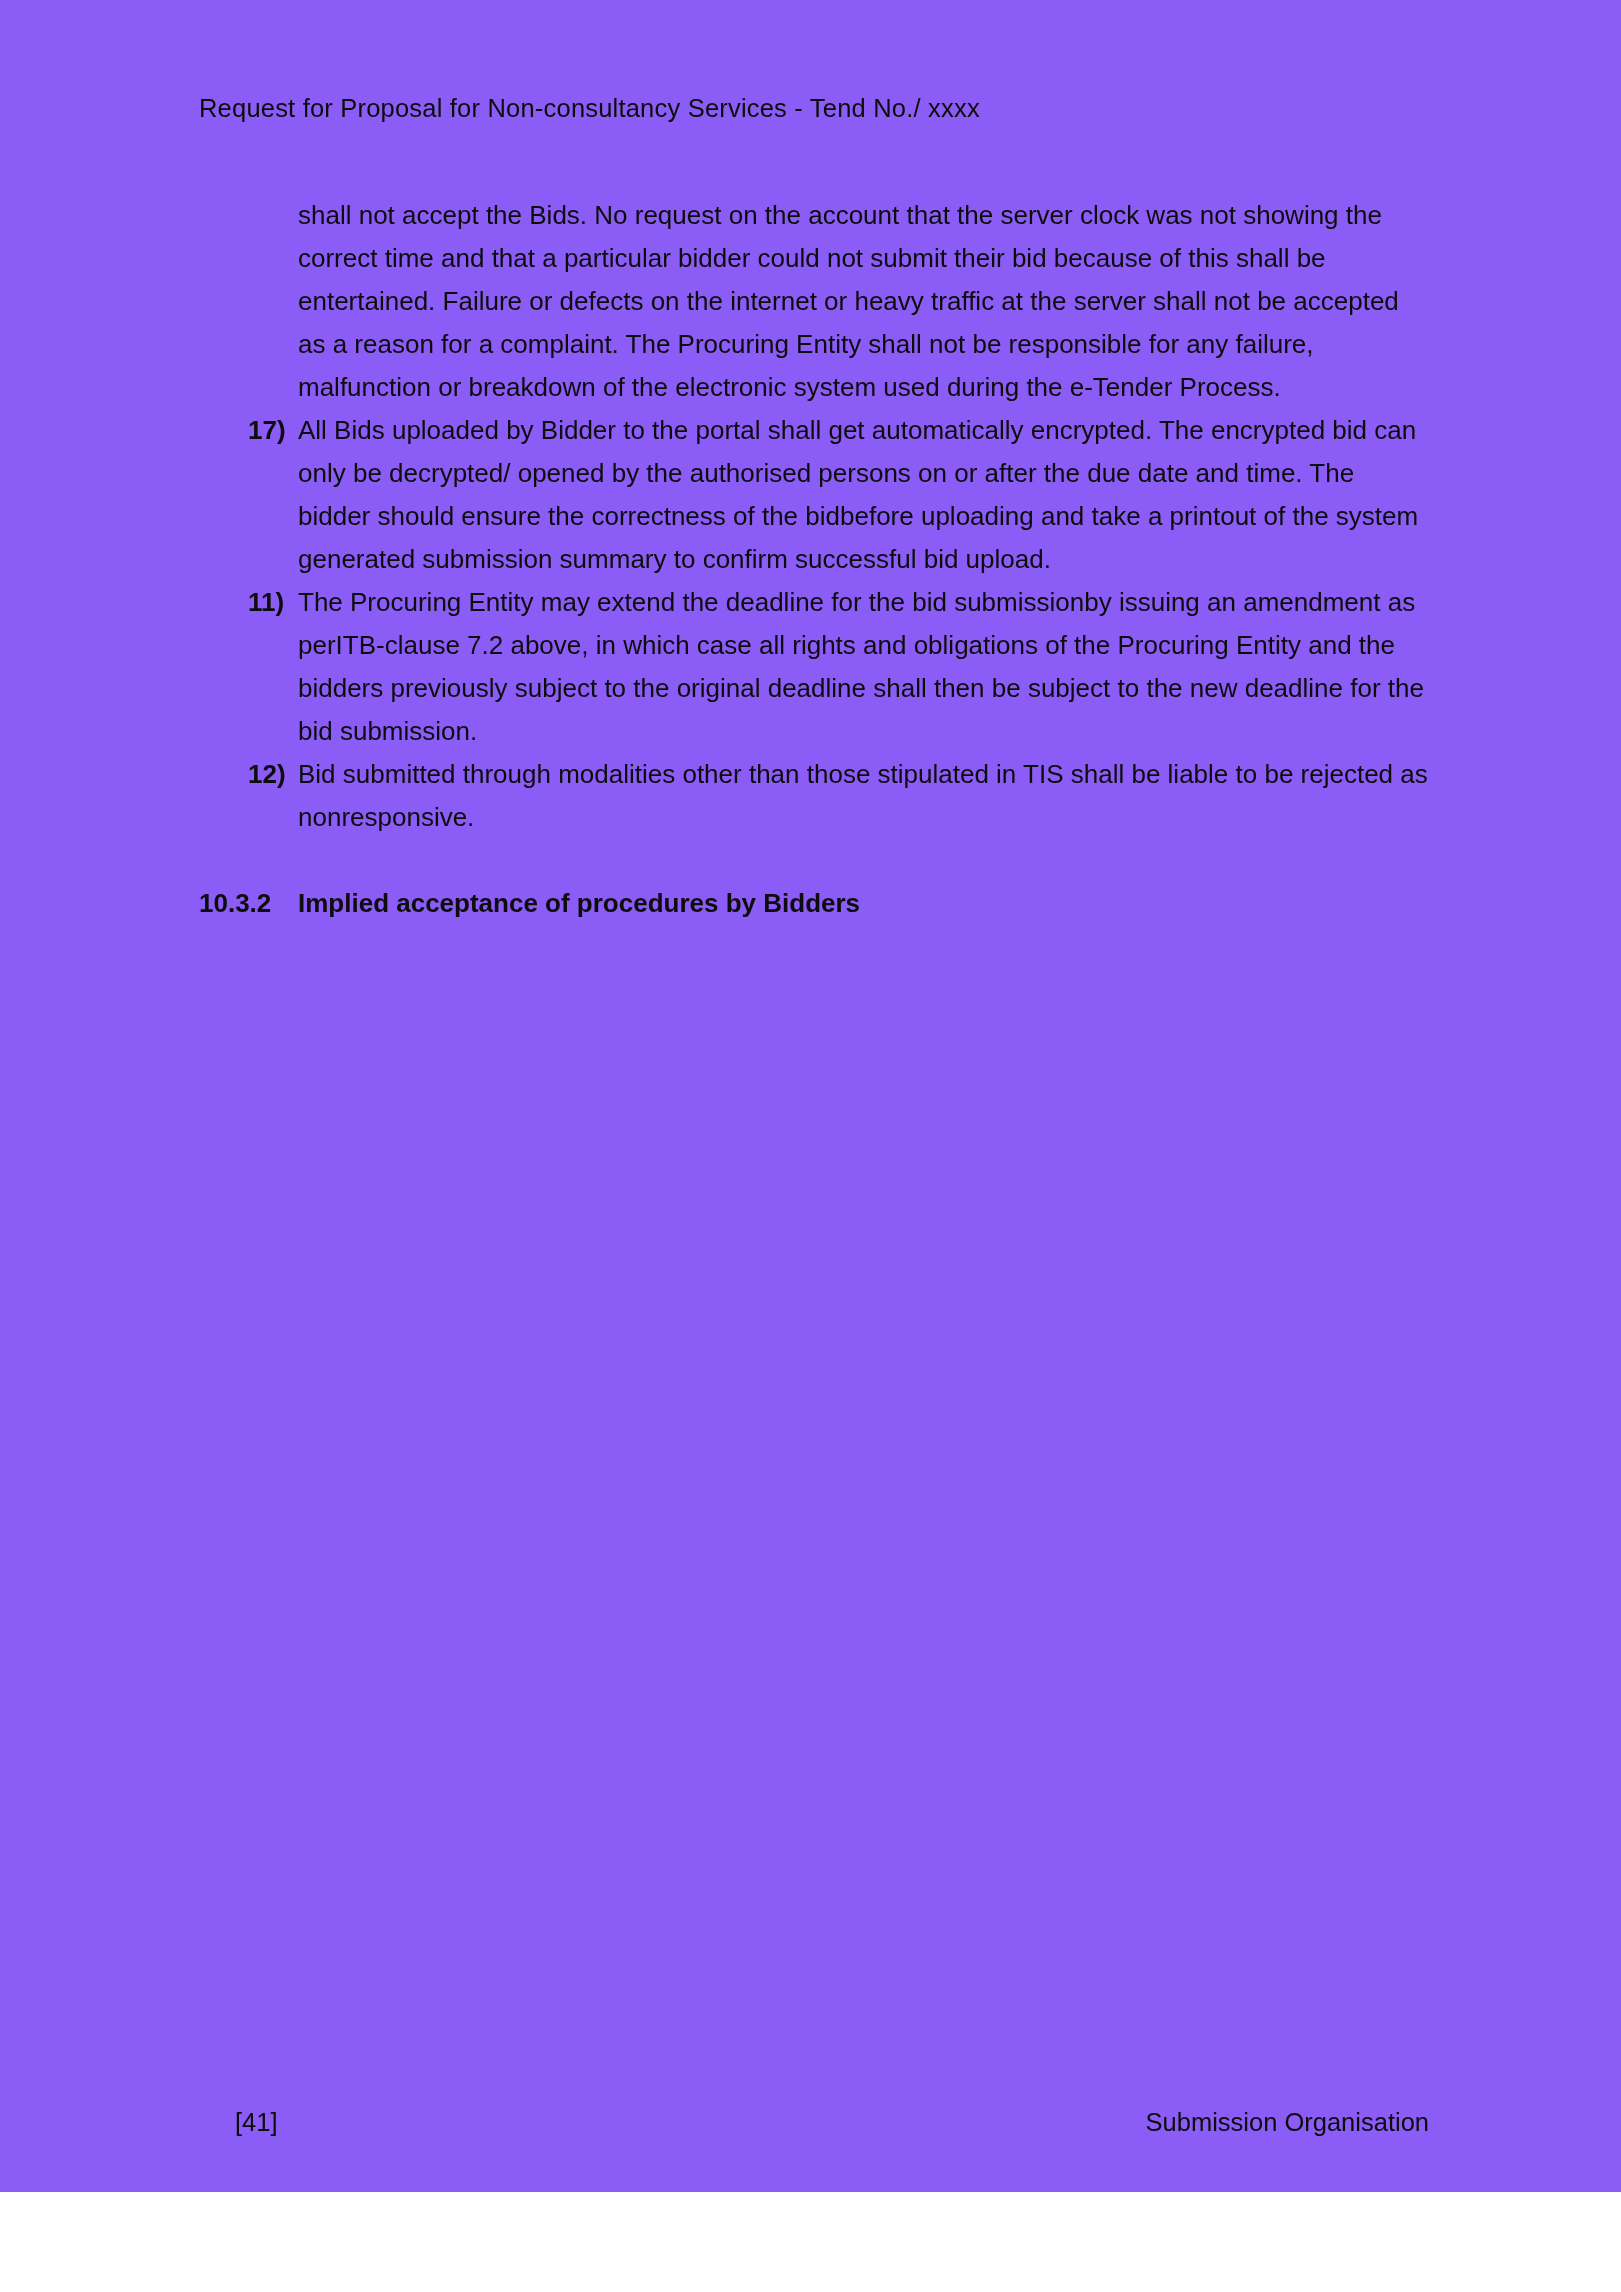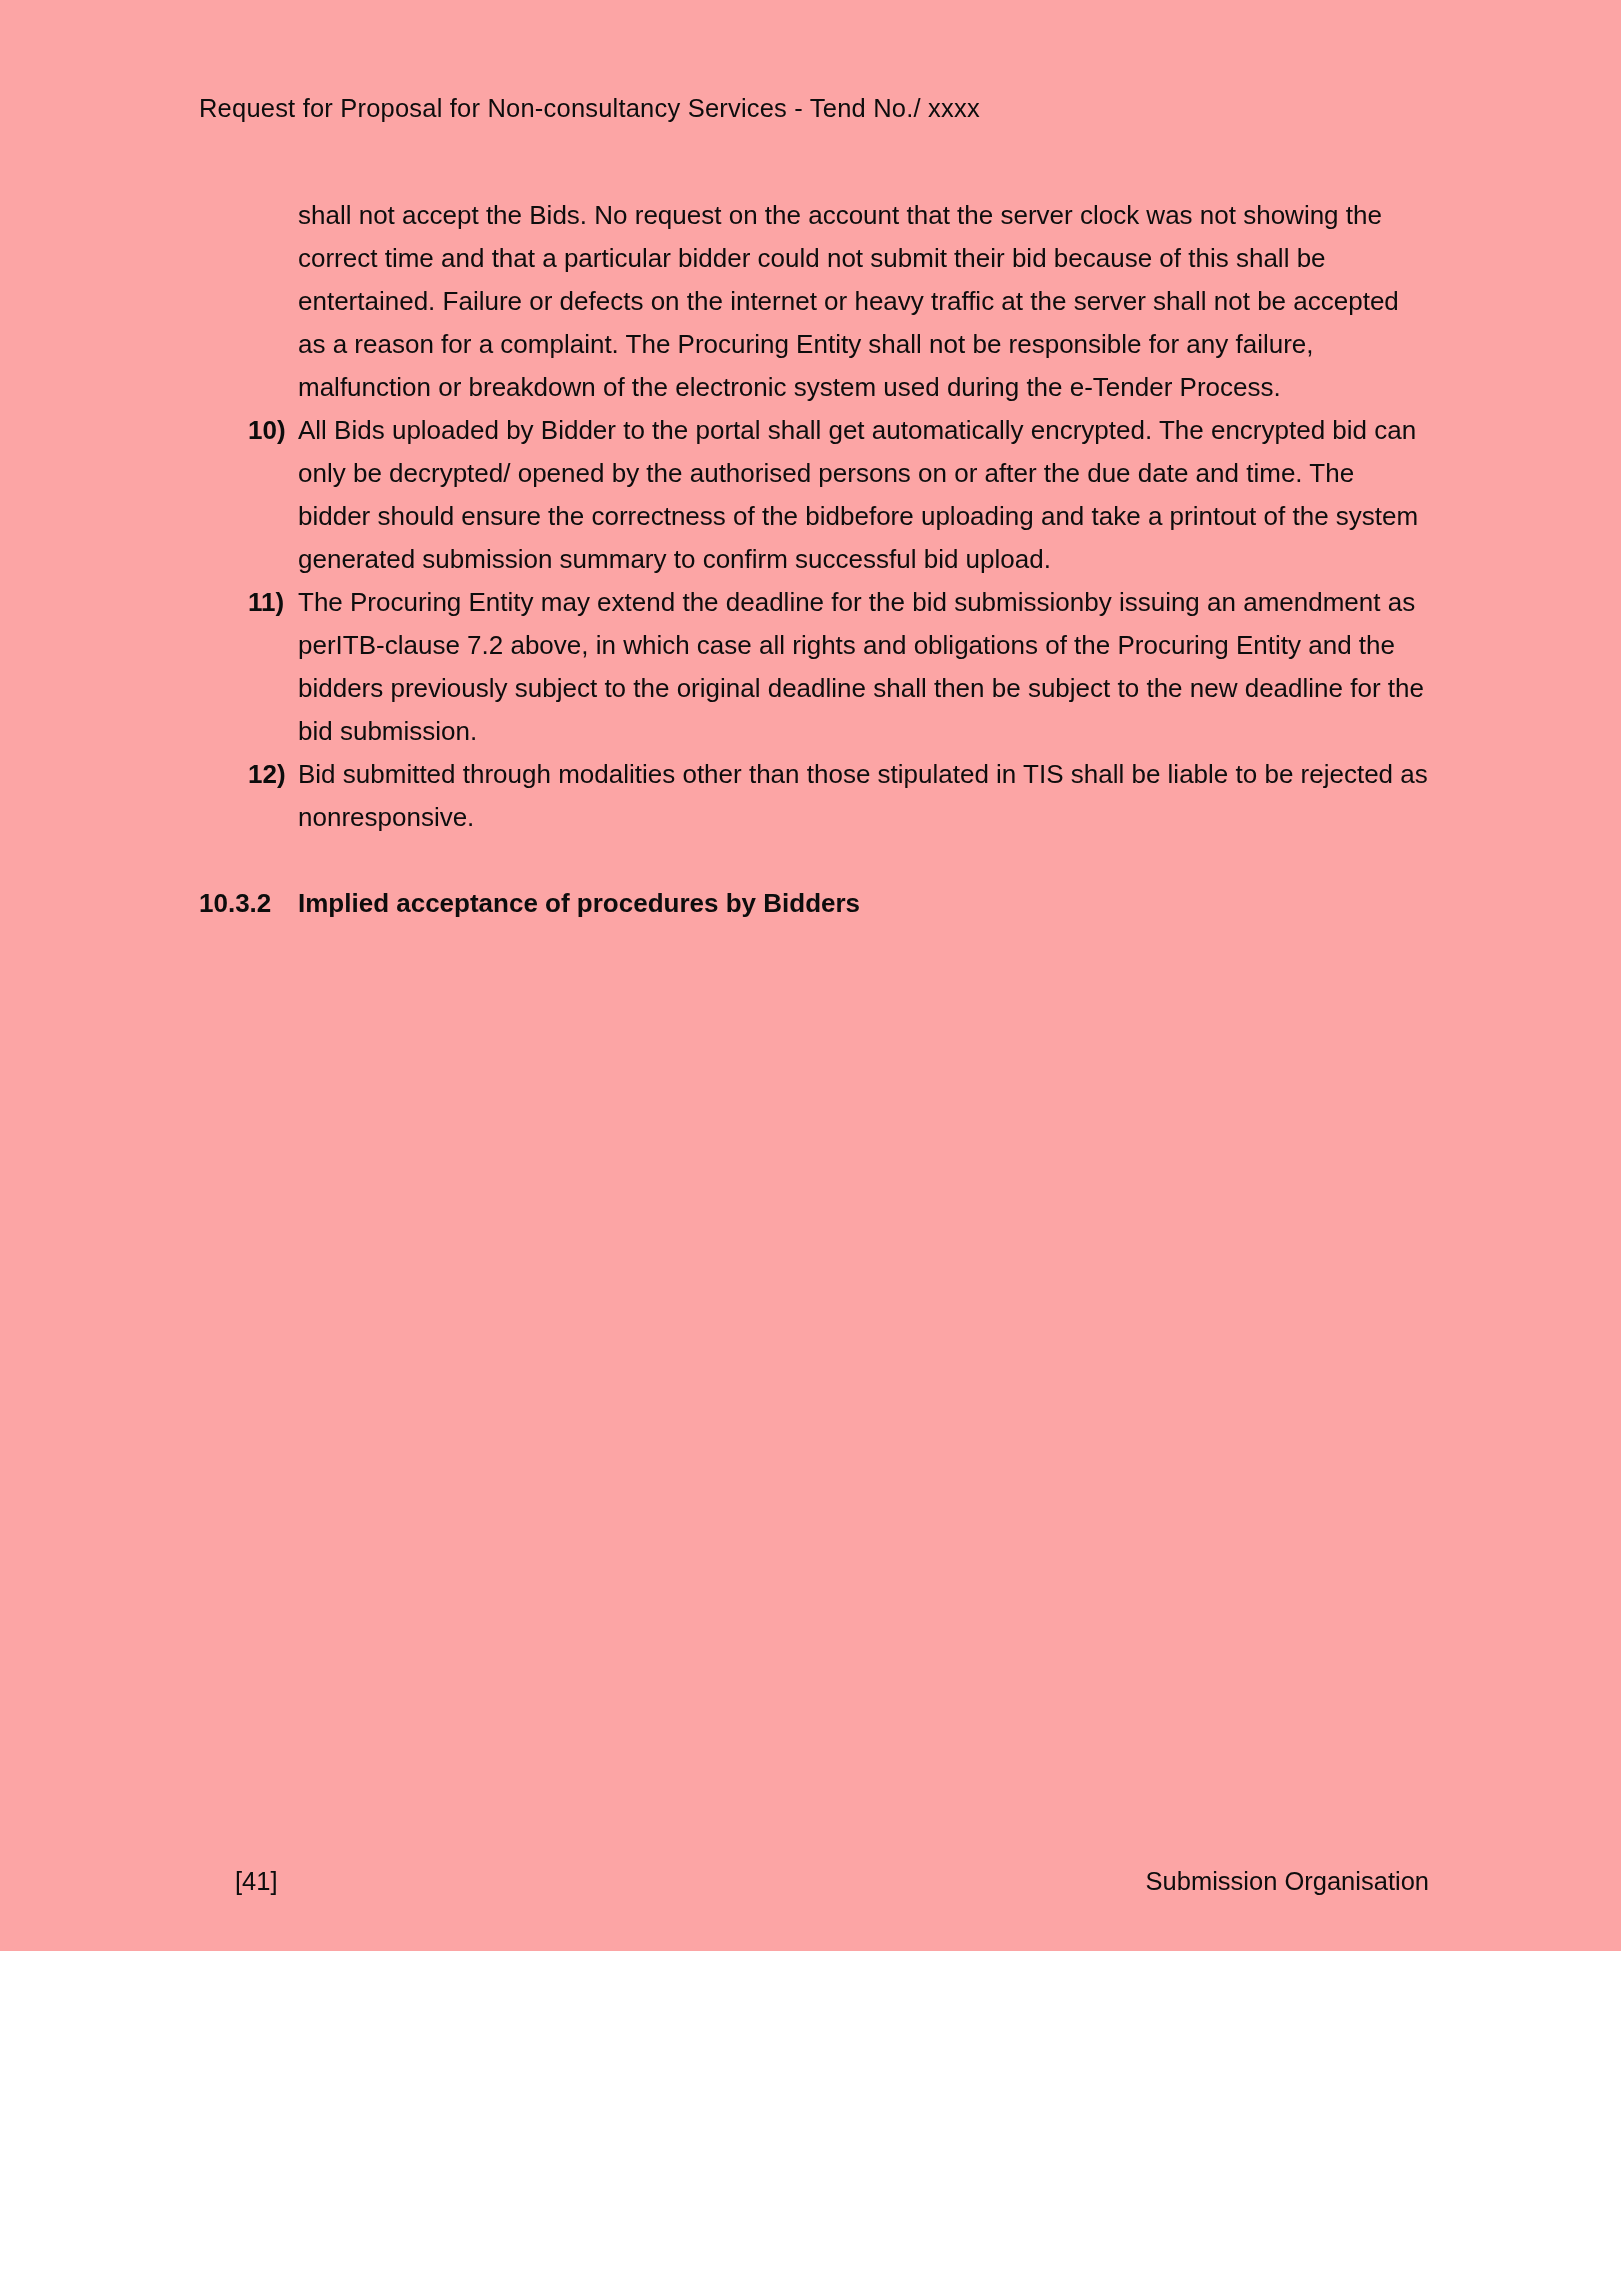--- a/index.html
+++ b/index.html
@@ -3,22 +3,22 @@
 <meta charset="utf-8">
 <style>
   html, body {
     margin: 0;
     padding: 0;
     background: #ffffff;
   }
   .page {
     position: relative;
     width: 1621px;
-    height: 1951px;
-    background: #fca5a5;
+    height: 2192px;
+    background: #8b5cf6;
     font-family: "Liberation Sans", "DejaVu Sans", sans-serif;
     color: #0d0d0d;
     margin: 0 auto;
     overflow: hidden;
     box-sizing: border-box;
   }
   .header {
     position: absolute;
     left: 199px;
     top: 94px;
@@ -79,21 +79,21 @@
 
 <div class="page">
 
   <div class="header">Request for Proposal for Non-consultancy Services - Tend No./ xxxx</div>
 
   <div class="content">
 
     <p class="indent">shall not accept the Bids. No request on the account that the server clock was not showing the correct time and that a particular bidder could not submit their bid because of this shall be entertained. Failure or defects on the internet or heavy traffic at the server shall not be accepted as a reason for a complaint. The Procuring Entity shall not be responsible for any failure, malfunction or breakdown of the electronic system used during the e-Tender Process.</p>
 
     <div class="item">
-      <span class="num">10)</span>
+      <span class="num">17)</span>
       <span class="item-text">All Bids uploaded by Bidder to the portal shall get automatically encrypted. The encrypted bid can only be decrypted/ opened by the authorised persons on or after the due date and time. The bidder should ensure the correctness of the bidbefore uploading and take a printout of the system generated submission summary to confirm successful bid upload.</span>
     </div>
 
     <div class="item">
       <span class="num">11)</span>
       <span class="item-text">The Procuring Entity may extend the deadline for the bid submissionby issuing an amendment as perITB-clause 7.2 above, in which case all rights and obligations of the Procuring Entity and the bidders previously subject to the original deadline shall then be subject to the new deadline for the bid submission.</span>
     </div>
 
     <div class="item">
       <span class="num">12)</span>

